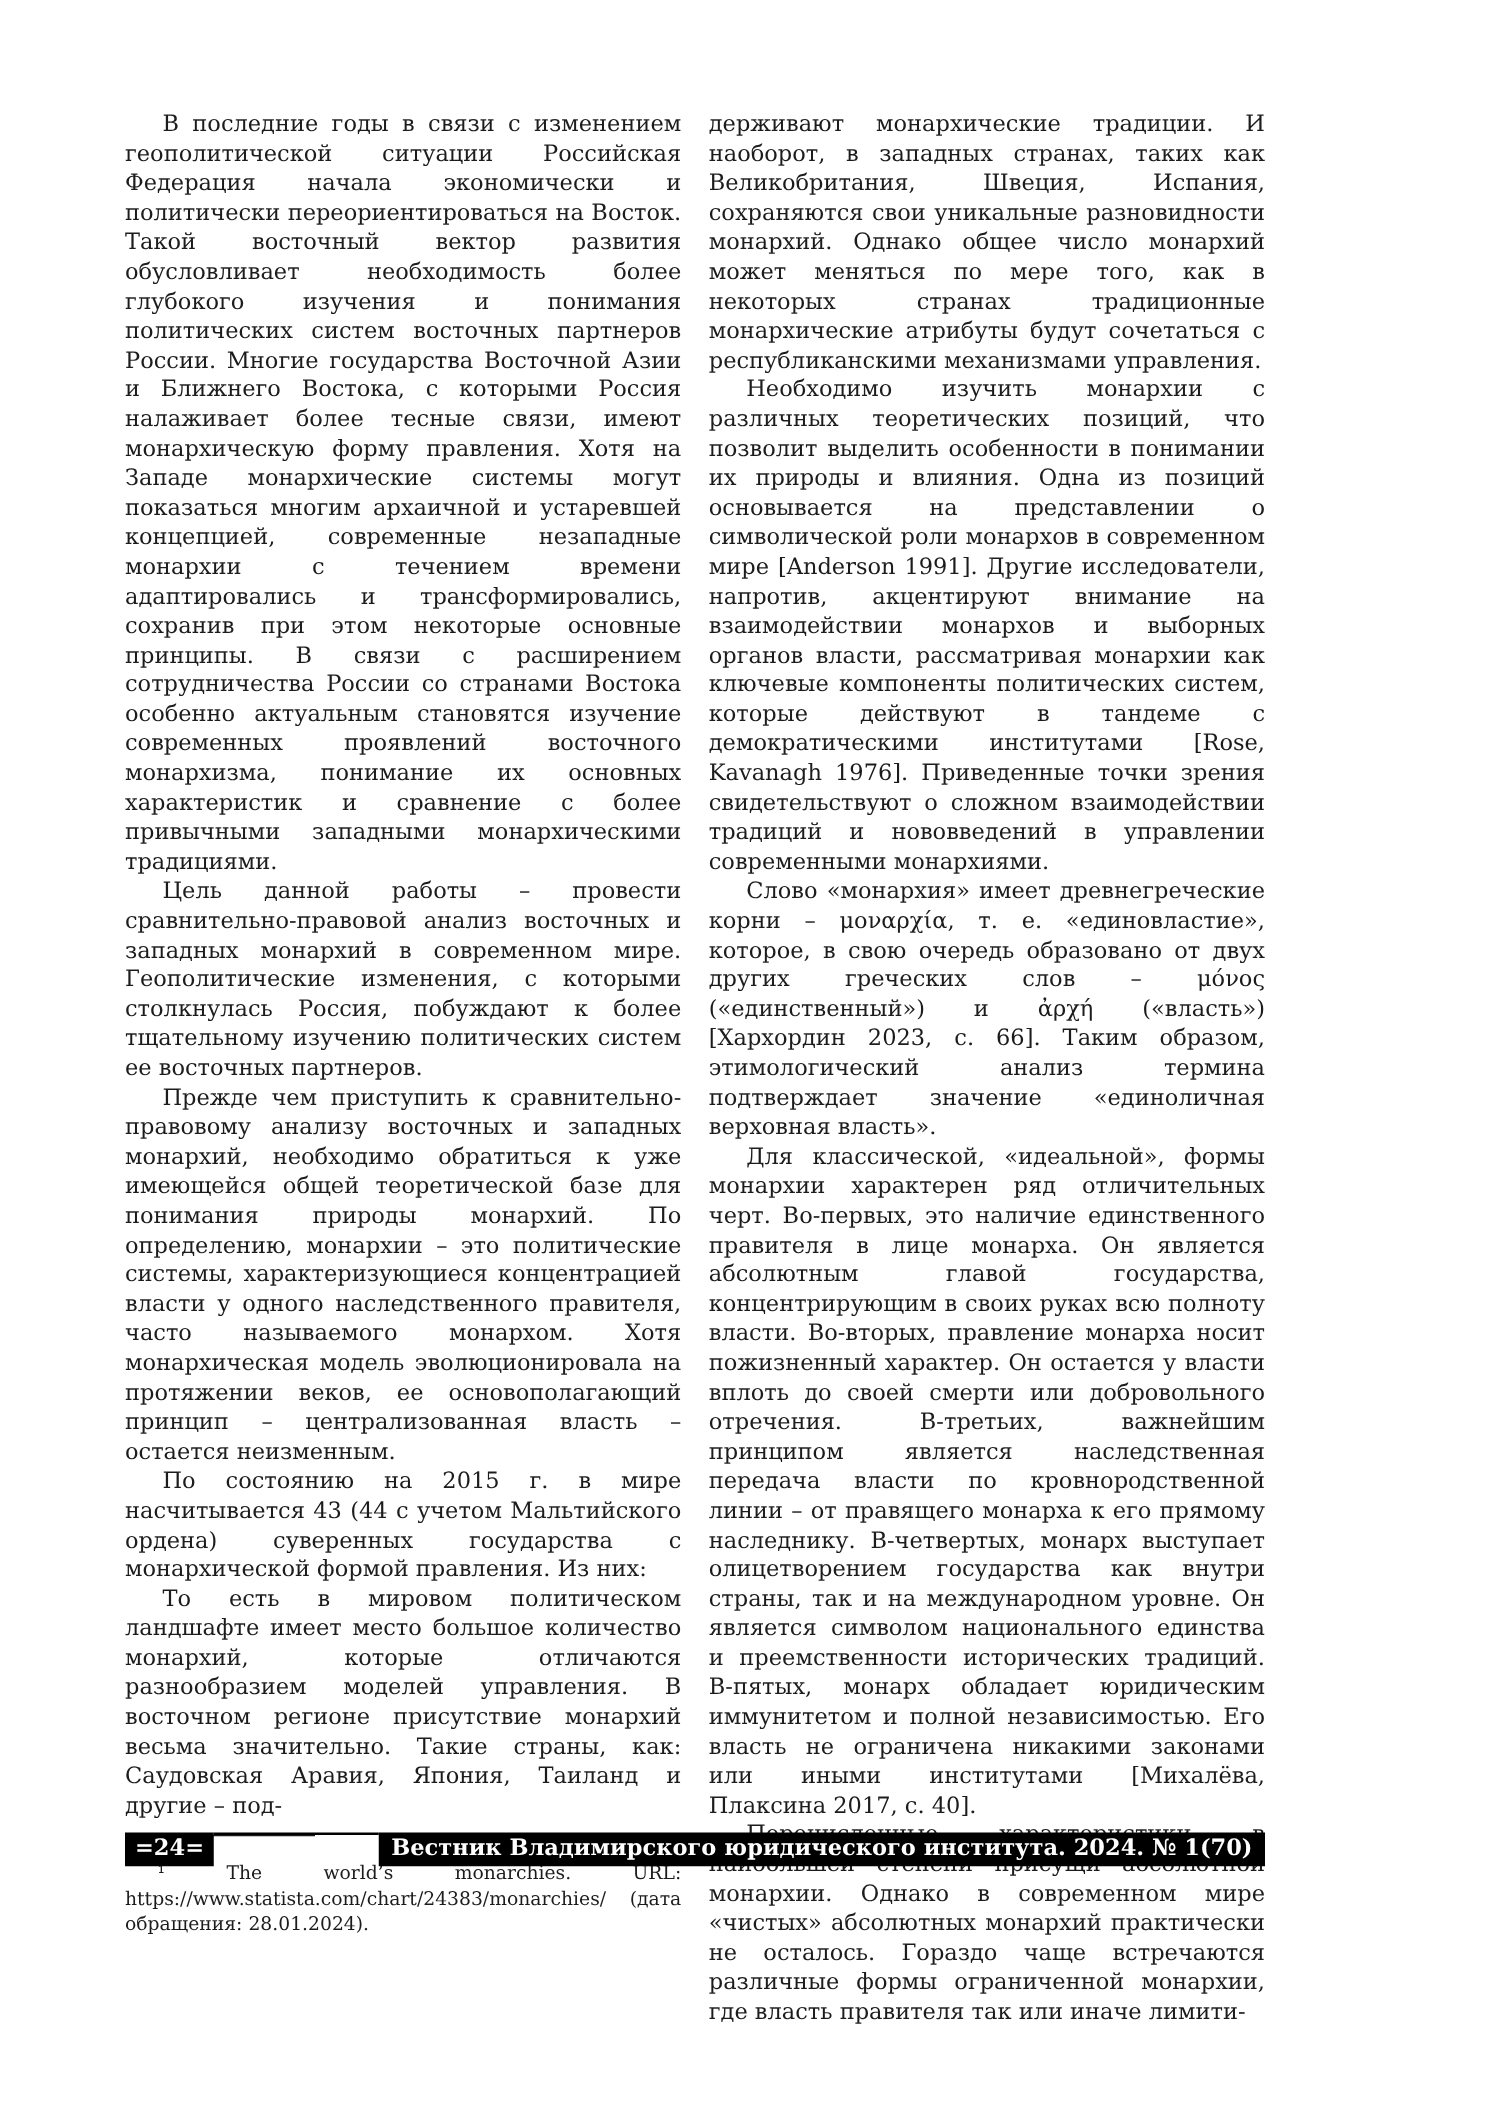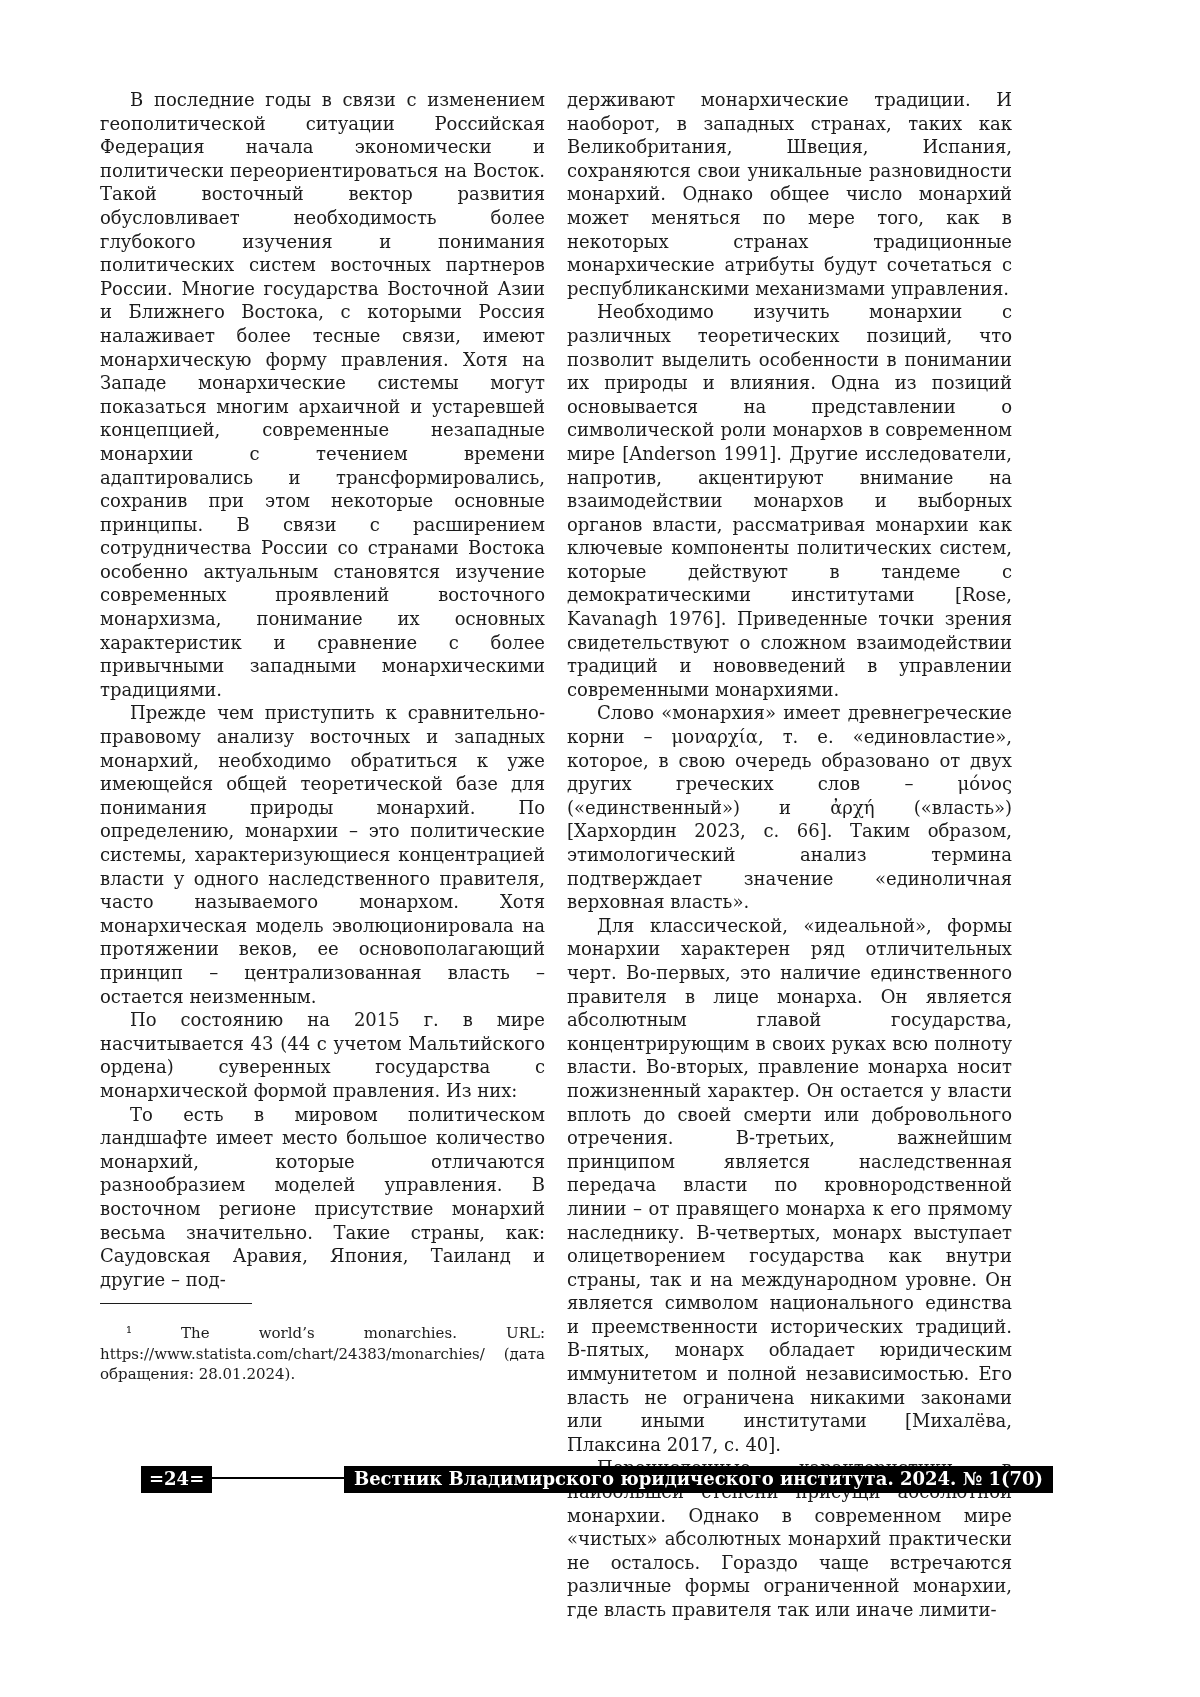--- a/index.html
+++ b/index.html
@@ -57,22 +57,21 @@
     overflow-wrap: anywhere;
     margin-top: 19px;
   }
 
   .footer {
     position: absolute;
     left: 100px;
     top: 1466px;
     width: 912px;
     display: flex;
-    align-items: center;
-    margin-left: 41px;
+    align-items: flex-start;
   }
 
   .badge {
     background: #000000;
     color: #ffffff;
     font-weight: bold;
     display: inline-block;
   }
 
   .badge.page-num {
@@ -97,20 +96,21 @@
 </style>
 </head>
 <body>
 
 <div class="sheet">
 
   <div class="columns">
 
     <div class="col" lang="ru">
       <p class="para indent">В последние годы в связи с изменением геополитической ситуации Российская Федерация начала экономически и политически переориентироваться на Восток. Такой восточный вектор развития обусловливает необходимость более глубокого изучения и понимания политических систем восточных партнеров России. Многие государства Восточной Азии и Ближнего Востока, с которыми Россия налаживает более тесные связи, имеют монархическую форму правления. Хотя на Западе монархические системы могут показаться многим архаичной и устаревшей концепцией, современные незападные монархии с течением времени адаптировались и трансформировались, сохранив при этом некоторые основные принципы. В связи с расширением сотрудничества России со странами Востока особенно актуальным становятся изучение современных проявлений восточного монархизма, понимание их основных характеристик и сравнение с более привычными западными монархическими традициями.</p>
+      <p class="para indent">Цель данной работы – провести сравнительно-правовой анализ восточных и западных монархий в современном мире. Геополитические изменения, с которыми столкнулась Россия, побуждают к более тщательному изучению политических систем ее восточных партнеров.</p>
       <p class="para indent">Прежде чем приступить к сравнительно-правовому анализу восточных и западных монархий, необходимо обратиться к уже имеющейся общей теоретической базе для понимания природы монархий. По определению, монархии – это политические системы, характеризующиеся концентрацией власти у одного наследственного правителя, часто называемого монархом. Хотя монархическая модель эволюционировала на протяжении веков, ее основополагающий принцип – централизованная власть – остается неизменным.</p>
       <p class="para indent">По состоянию на 2015 г. в мире насчитывается 43 (44 с учетом Мальтийского ордена) суверенных государства с монархической формой правления. Из них:</p>
       <p class="para indent">То есть в мировом политическом ландшафте имеет место большое количество монархий, которые отличаются разнообразием моделей управления. В восточном регионе присутствие монархий весьма значительно. Такие страны, как: Саудовская Аравия, Япония, Таиланд и другие – под-</p>
       <div class="footnote-sep"></div>
       <p class="footnote">¹ The world’s monarchies. URL: https://www.statista.com/chart/24383/monarchies/ (дата обращения: 28.01.2024).</p>
     </div>
 
     <div class="col" lang="ru">
       <p class="para">держивают монархические традиции. И наоборот, в западных странах, таких как Великобритания, Швеция, Испания, сохраняются свои уникальные разновидности монархий. Однако общее число монархий может меняться по мере того, как в некоторых странах традиционные монархические атрибуты будут сочетаться с республиканскими механизмами управления.</p>
       <p class="para indent">Необходимо изучить монархии с различных теоретических позиций, что позволит выделить особенности в понимании их природы и влияния. Одна из позиций основывается на представлении о символической роли монархов в современном мире [Anderson 1991]. Другие исследователи, напротив, акцентируют внимание на взаимодействии монархов и выборных органов власти, рассматривая монархии как ключевые компоненты политических систем, которые действуют в тандеме с демократическими институтами [Rose, Kavanagh 1976]. Приведенные точки зрения свидетельствуют о сложном взаимодействии традиций и нововведений в управлении современными монархиями.</p>

